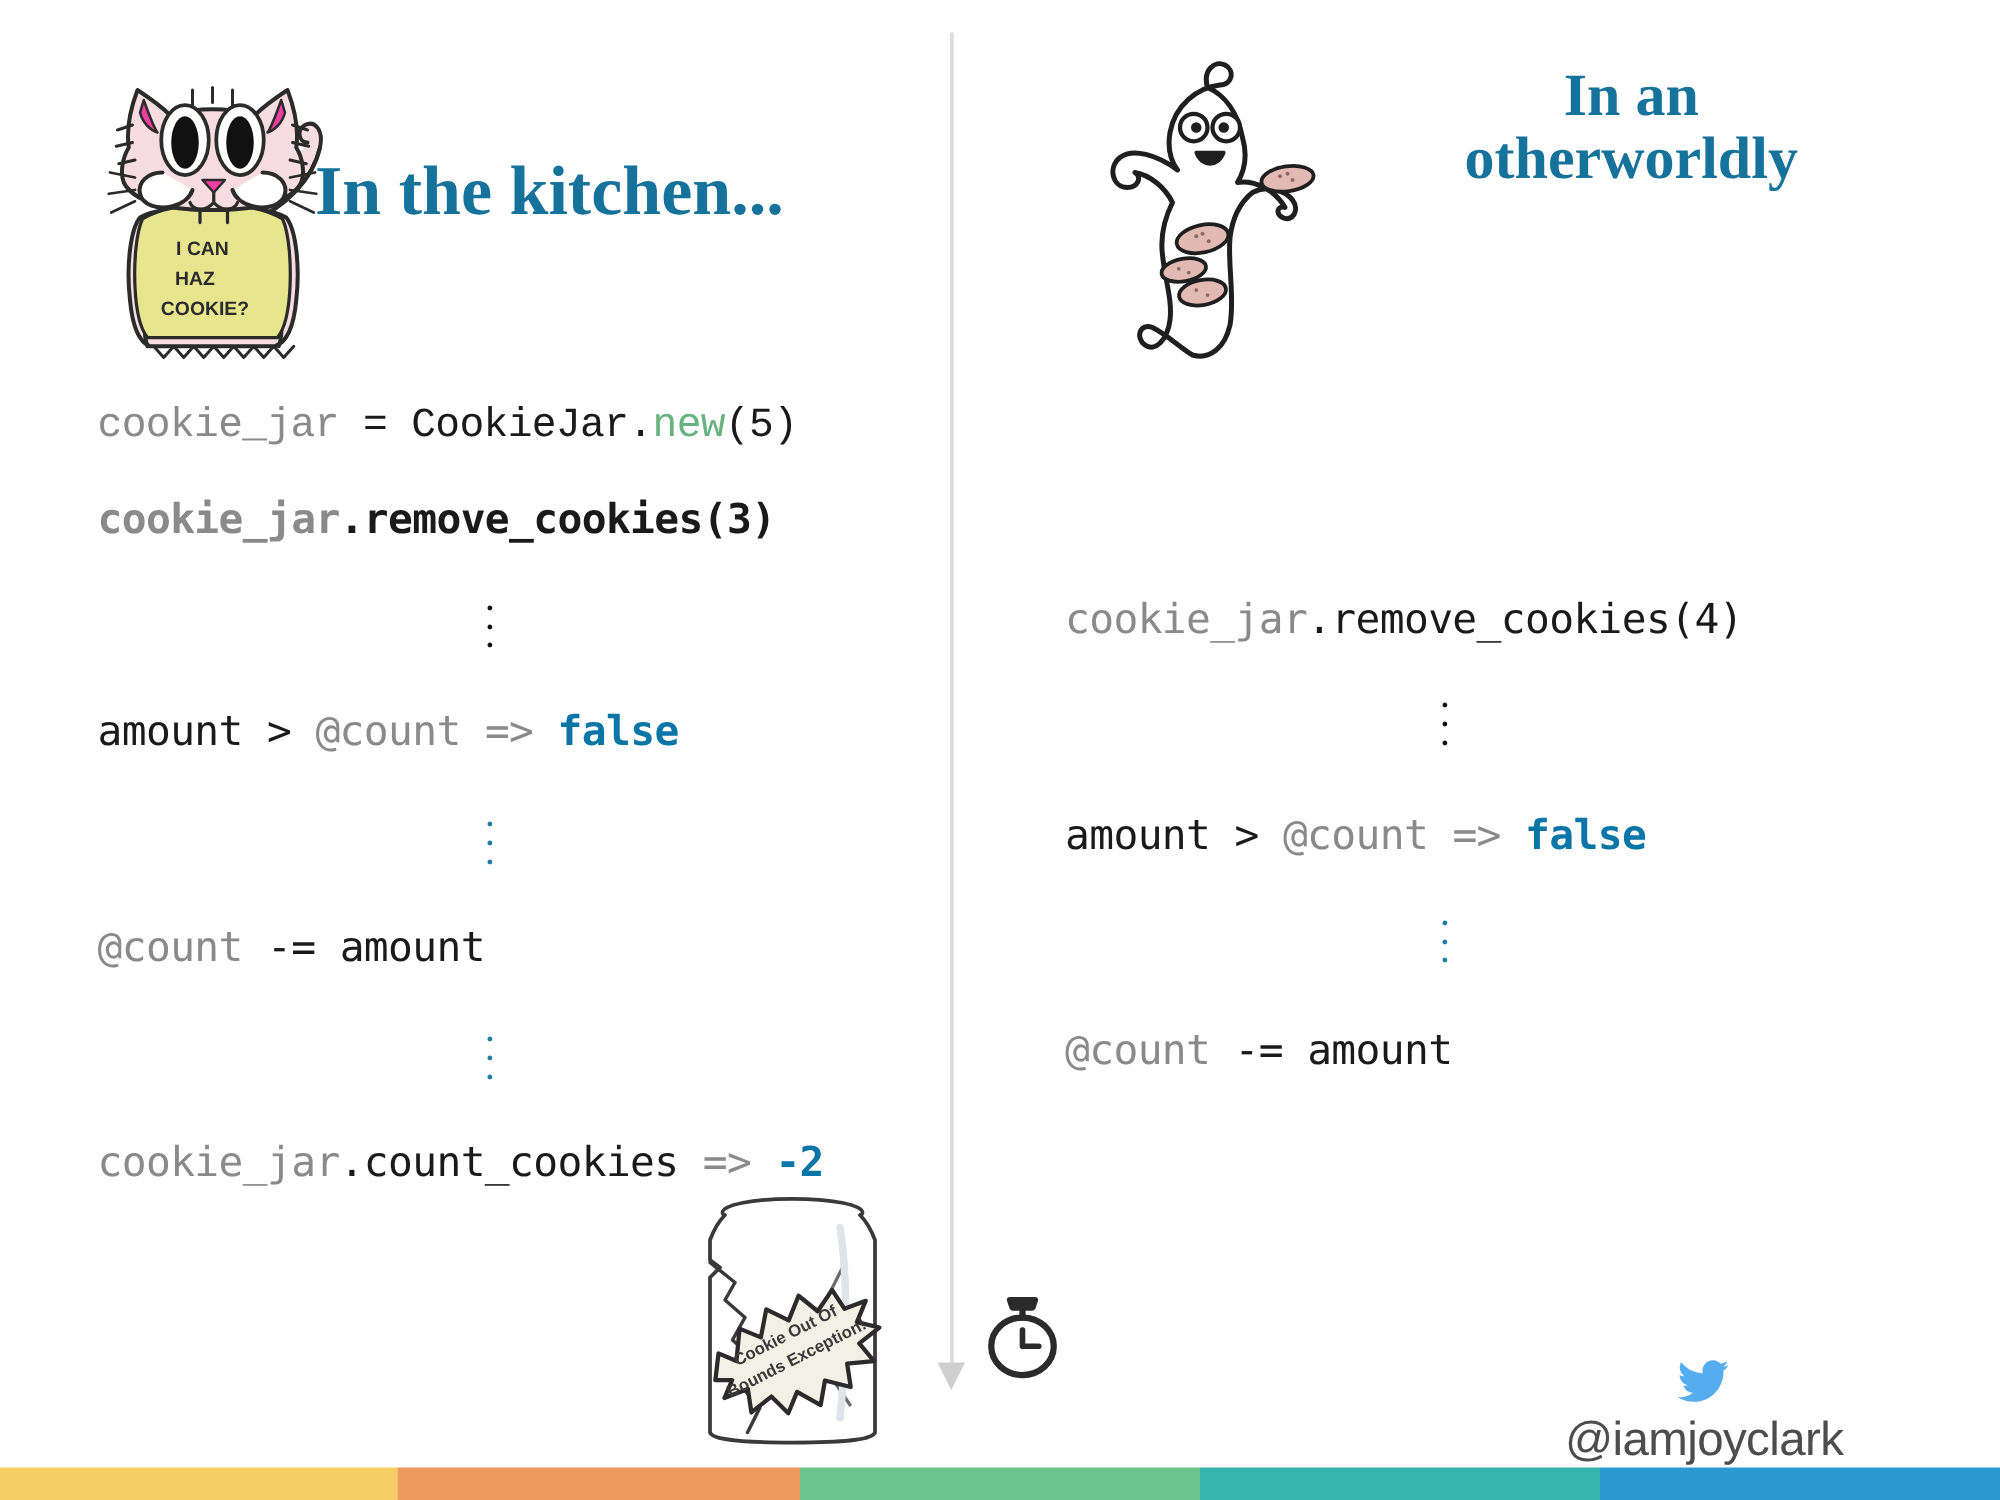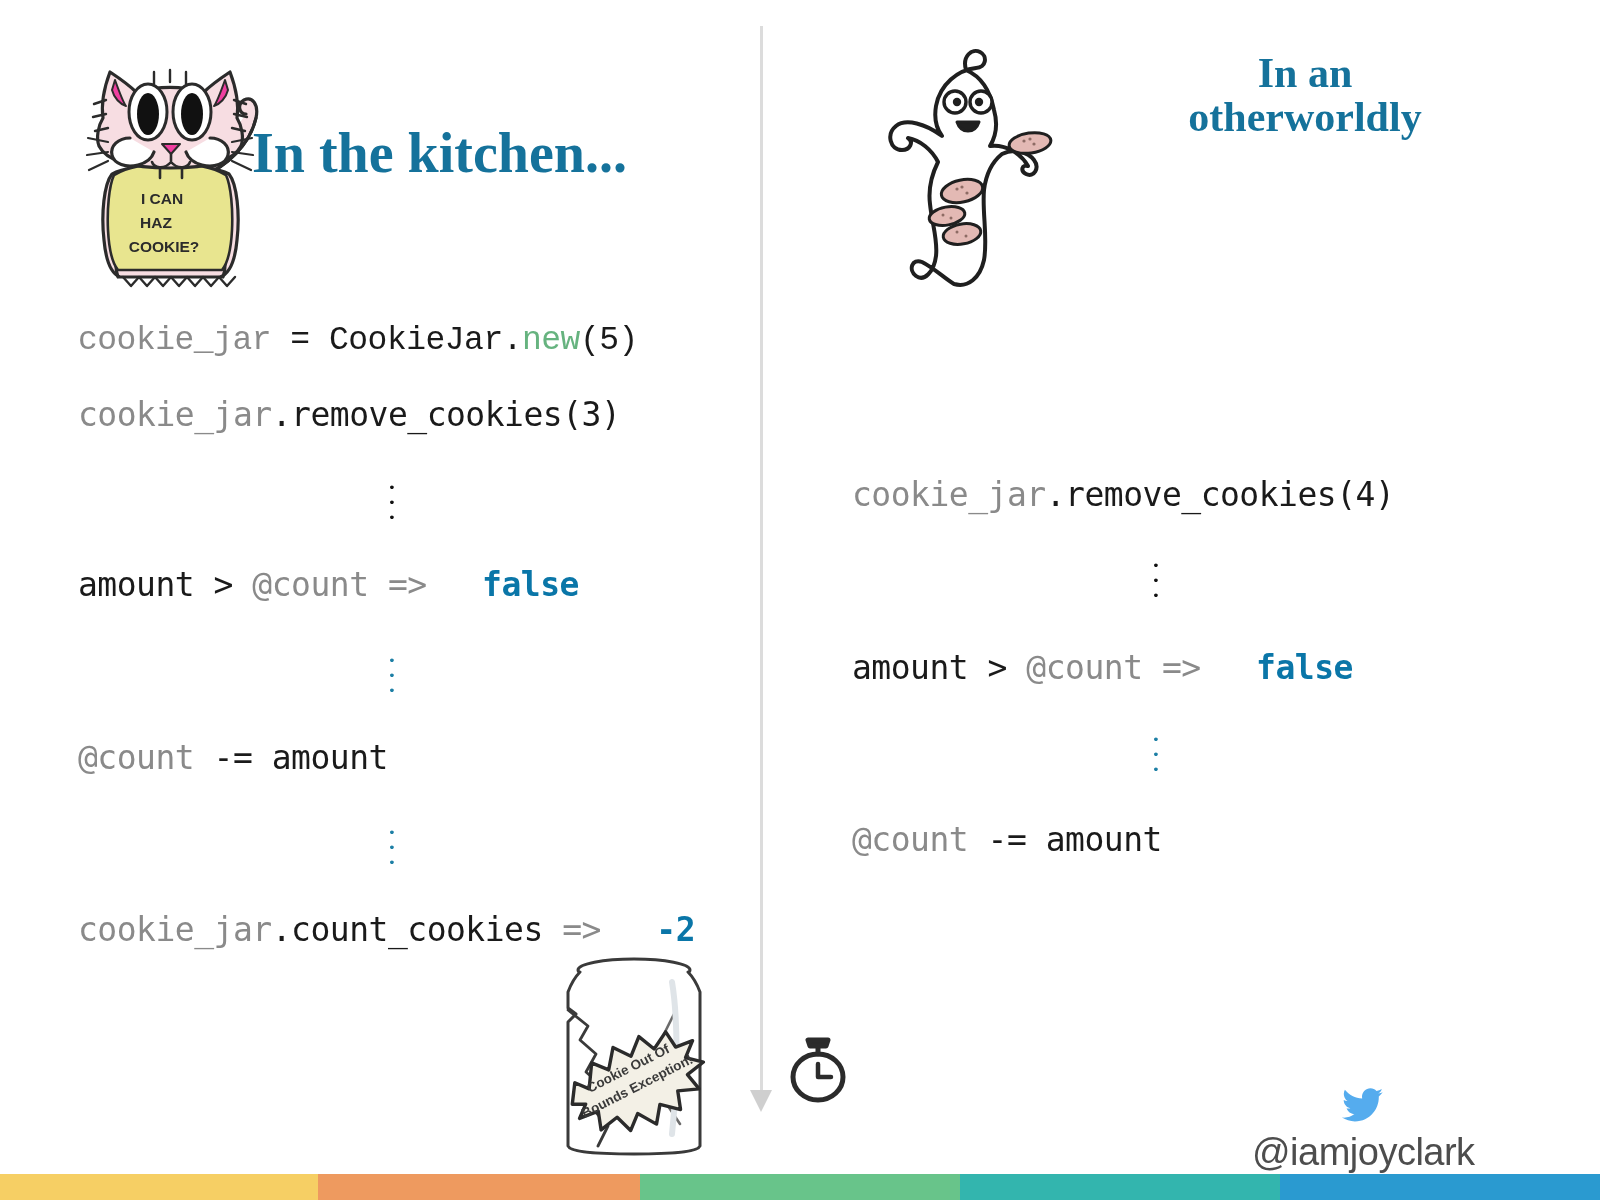--- a/index.html
+++ b/index.html
@@ -70,39 +70,39 @@
     left: 252px;
     top: 124px;
     font-size: 56px;
     white-space: nowrap;
   }
   .heading-right {
     left: 1070px;
     top: 52px;
     width: 470px;
     text-align: center;
-    font-size: 42px;
+    font-size: 48px;
   }
   .heading-right .hl { display: block; }
 
   
   .code {
     position: absolute;
     font-family: "DejaVu Sans Mono", "Liberation Mono", monospace;
     font-size: 33px;
     letter-spacing: -0.5px;
     white-space: pre;
     color: #1a1a1a;
   }
   .code-left  { left: 78px;  }
 
   .tok-dim    { color: #8a8a8a; }
   .tok-plain  { color: #1a1a1a; }
   .tok-new    { color: #66b37f; }
-  .tok-val    { color: #0a76a8; font-weight: bold; margin-left: 36px; }
+  .tok-val    { color: #0a76a8; font-weight: bold; }
 
   .vdots {
     position: absolute;
     font-family: "DejaVu Sans Mono", "Liberation Mono", monospace;
     font-size: 30px;
     line-height: 14px;
     text-align: center;
     width: 24px;
   }
   .vdots span { display: block; font-size: 13px; line-height: 15px; }
@@ -204,21 +204,21 @@
         <text x="94" y="170">I CAN</text>
         <text x="88" y="194">HAZ</text>
         <text x="96" y="218">COOKIE?</text>
       </g>
     </svg>
 
     <div class="heading heading-left">In the kitchen...</div>
 
     <div class="code code-left" style="top:322px;font-family:Liberation Mono, monospace;"><span class="tok-dim">cookie_jar</span><span class="tok-plain"> = </span><span class="tok-plain">CookieJar.</span><span class="tok-new">new</span><span class="tok-plain">(5)</span></div>
 
-    <div class="code code-left" style="top:395px;"><span class="tok-dim">cookie_jar</span><span class="tok-plain">.remove_cookies(3)</span></div>
+    <div class="code code-left" style="top:395px;font-weight:bold;"><span class="tok-dim">cookie_jar</span><span class="tok-plain">.remove_cookies(3)</span></div>
 
     <div class="vdots vdots-dark" style="left:380px; top:480px;">
       <span>•</span>
       <span>•</span>
       <span>•</span>
     </div>
 
     <div class="code code-left" style="top:565px;"><span class="tok-plain">amount</span><span class="tok-plain"> &gt; </span><span class="tok-dim">@count</span><span class="tok-dim"> =&gt; </span><span class="tok-val">false</span></div>
 
     <div class="vdots vdots-blue" style="left:380px; top:653px;">

